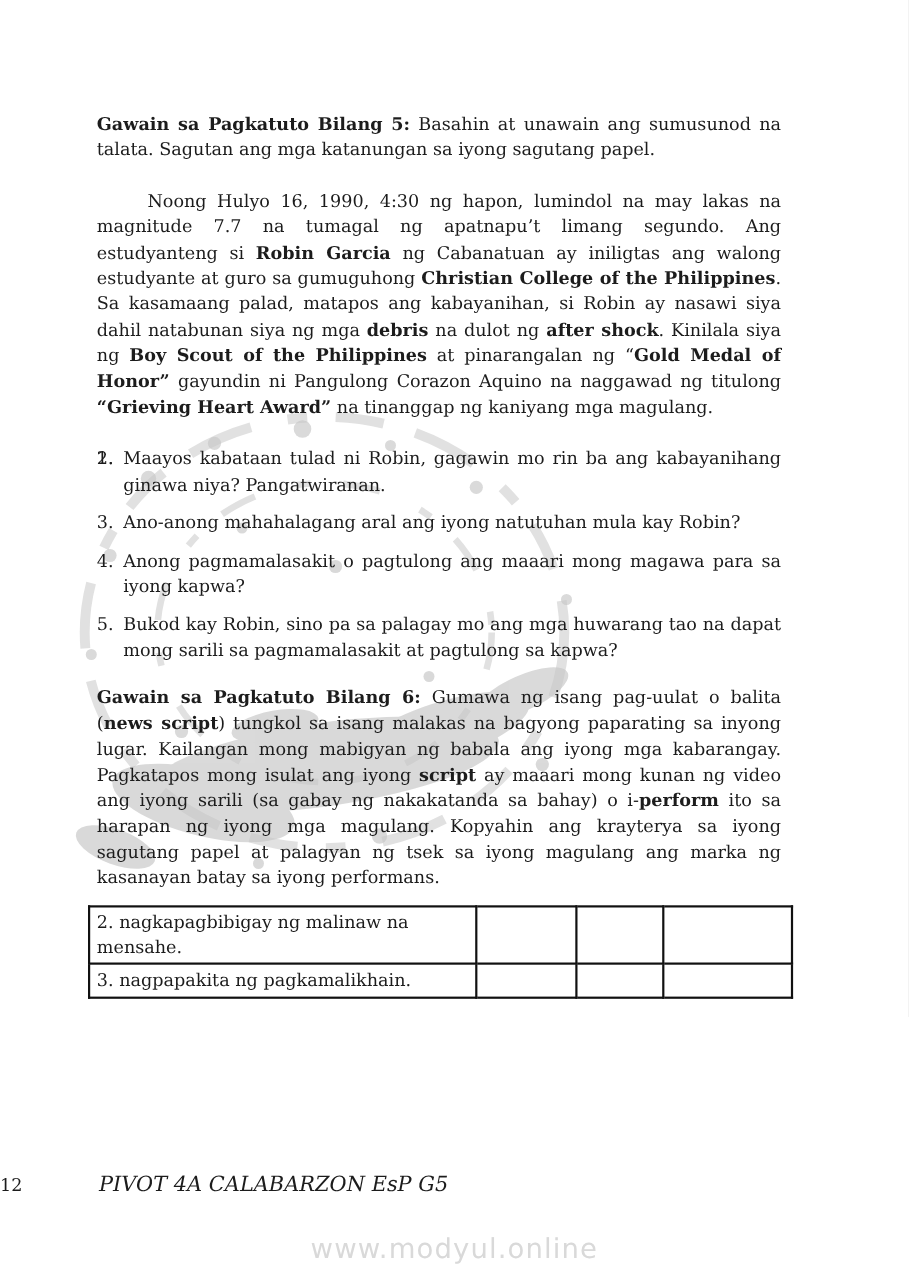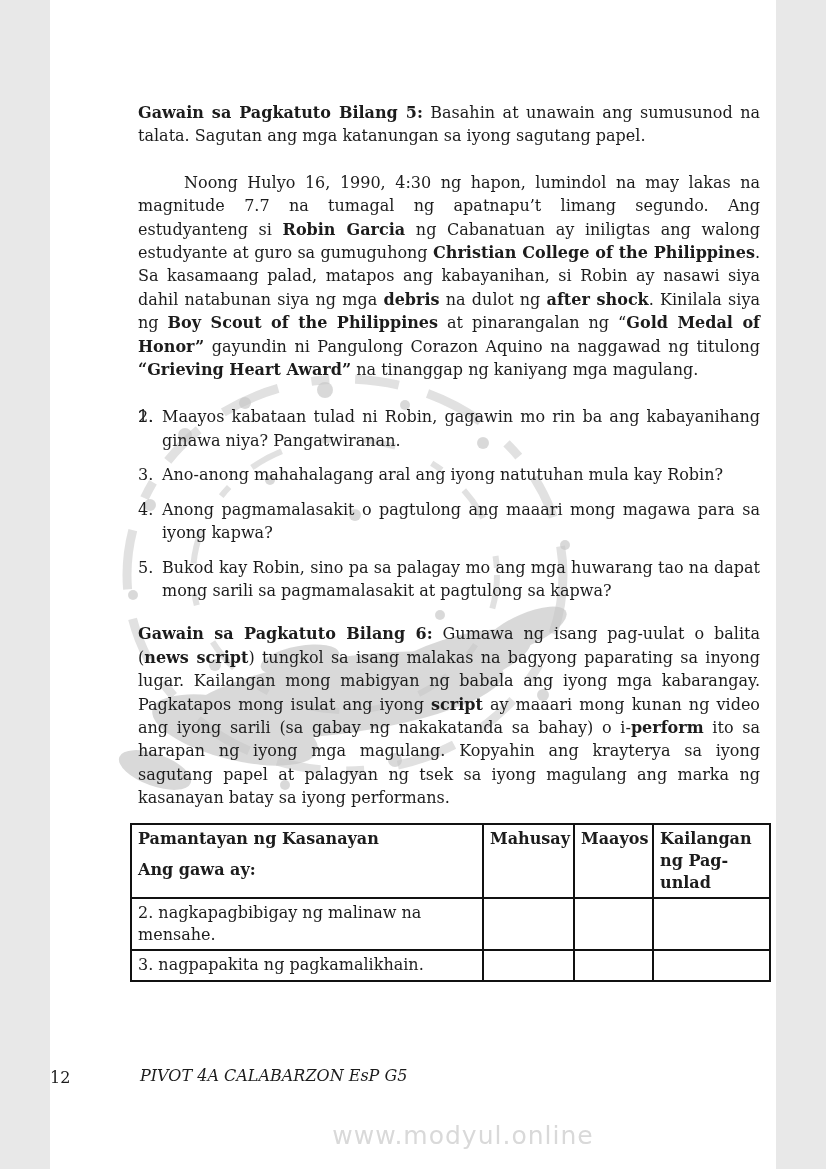--- a/index.html
+++ b/index.html
@@ -1,19 +1,19 @@
 <!DOCTYPE html>
 <html><head>
 <meta charset="utf-8">
 <style>
   * { margin: 0; padding: 0; box-sizing: border-box; }
   html, body { background: #e8e8e8; }
   .page {
     position: relative;
-    width: 726px;
+    width: 826px;
     height: 1169px;
     margin: 0 auto;
     background: #ffffff;
     font-family: "DejaVu Serif", "Liberation Serif", serif;
     color: #1c1c1c;
     overflow: hidden;
     padding-left: 36px;
   }
   .watermark-svg {
     position: absolute;
@@ -72,21 +72,21 @@
     left: 0;
     top: 1066px;
     width: 826px;
     z-index: 1;
   }
   .footer-left {
     position: absolute;
     left: 90px;
     top: 0;
     font-style: italic;
-    font-size: 16px;
+    font-size: 19px;
     white-space: nowrap;
   }
   .footer-page-number {
     position: absolute;
     left: 0;
     width: 826px;
     top: 2px;
     text-align: left;
     font-size: 16px;
   }
@@ -169,29 +169,20 @@
     <p class="para activity6"><span class="b">Gawain sa Pagkatuto Bilang 6:</span><span> Gumawa ng isang pag-uulat o balita (</span><span class="b">news script</span><span>) tungkol sa isang malakas na bagyong paparating sa inyong lugar. Kailangan mong mabigyan ng babala ang iyong mga kabarangay. Pagkatapos mong isulat ang iyong </span><span class="b">script</span><span> ay maaari mong kunan ng video ang iyong sarili (sa gabay ng nakakatanda sa bahay) o i-</span><span class="b">perform</span><span> ito sa harapan ng iyong mga magulang. Kopyahin ang krayterya sa iyong sagutang papel at palagyan ng tsek sa iyong magulang ang marka ng kasanayan batay sa iyong performans.</span></p>
 
     <table class="rubric-table">
       <colgroup>
         <col style="width:352px">
           <col style="width:91px">
           <col style="width:79px">
           <col style="width:117px">
       </colgroup>
       <tbody>
-        <tr class="hdr-row">
-          <th>
-            <div>Pamantayan ng Kasanayan</div>
-            <div class="hdr-line2">Ang gawa ay:</div>
-          </th>
-          <th>Mahusay</th>
-          <th>Maayos</th>
-          <th>Kailangan ng Pag-unlad</th>
-        </tr>
         <tr class="r2">
           <td>2. nagkapagbibigay ng malinaw na mensahe.</td>
           <td></td>
           <td></td>
           <td></td>
         </tr>
         <tr class="r3">
           <td>3. nagpapakita ng pagkamalikhain.</td>
           <td></td>
           <td></td>

